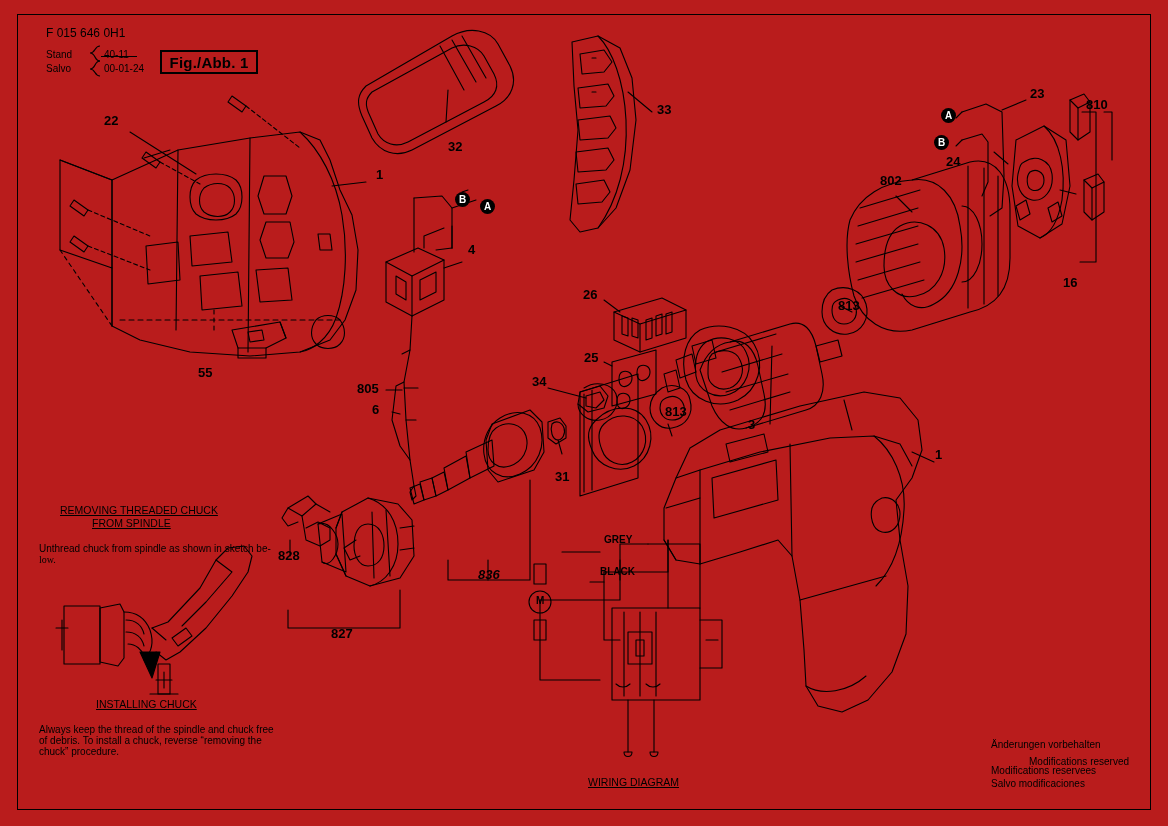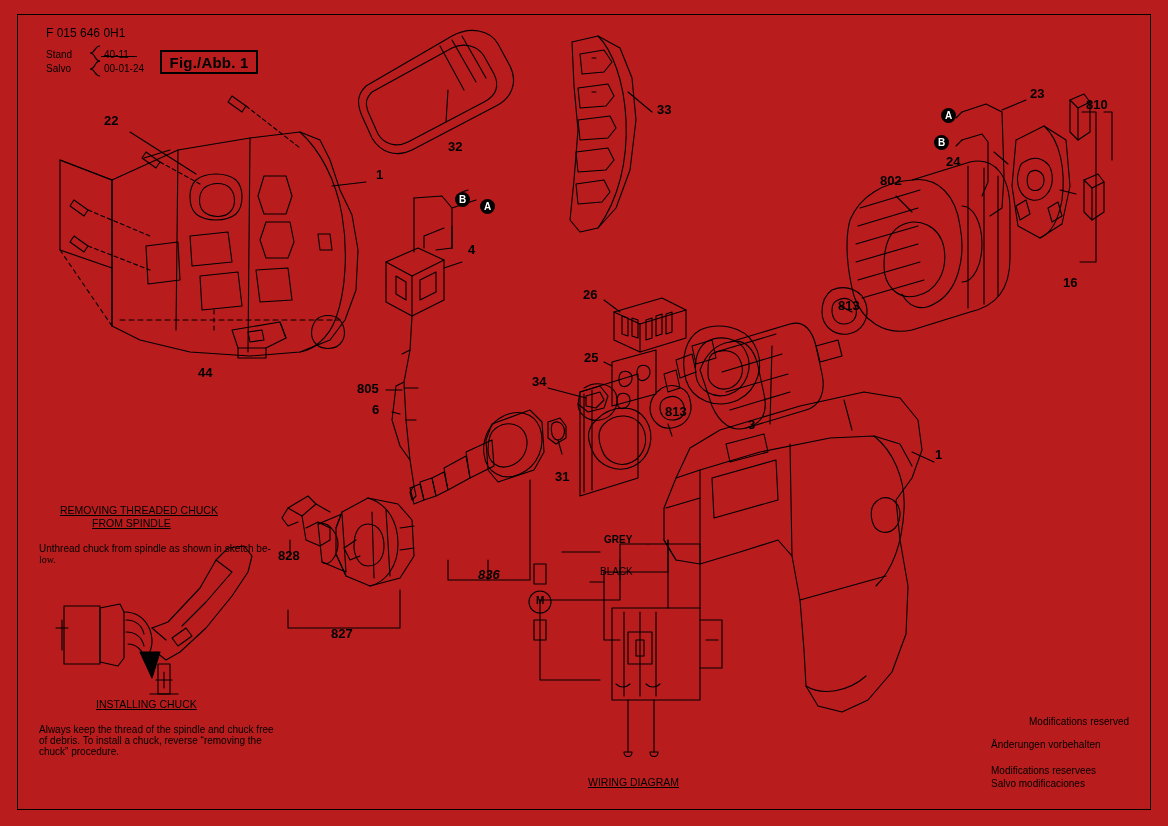--- a/index.html
+++ b/index.html
@@ -334,21 +334,21 @@
     </g>
   </svg>
 
   <div class="circ" style="left:455px; top:192px;">B</div>
   <div class="circ" style="left:480px; top:199px;">A</div>
   <div class="circ" style="left:941px; top:108px;">A</div>
   <div class="circ" style="left:934px; top:135px;">B</div>
 
   <div class="t num" style="left:104px; top:114px;">22</div>
   <div class="t num" style="left:376px; top:168px;">1</div>
-  <div class="t num" style="left:198px; top:366px;">44</div>
+  <div class="t num" style="left:198px; top:366px;">55</div>
   <div class="t num" style="left:448px; top:140px;">32</div>
   <div class="t num" style="left:657px; top:103px;">33</div>
   <div class="t num" style="left:468px; top:243px;">4</div>
   <div class="t num" style="left:357px; top:382px;">805</div>
   <div class="t num" style="left:372px; top:403px;">6</div>
   <div class="t num" style="left:583px; top:288px;">26</div>
   <div class="t num" style="left:584px; top:351px;">25</div>
   <div class="t num" style="left:532px; top:375px;">34</div>
   <div class="t num" style="left:555px; top:470px;">31</div>
   <div class="t num" style="left:748px; top:418px;">3</div>
@@ -368,22 +368,22 @@
   <div class="t small bold ul" style="left:92px; top:517px;">FROM SPINDLE</div>
   <div class="t tiny" style="left:39px; top:543px;">Unthread chuck from spindle as shown in sketch be-</div>
   <div class="t tiny" style="left:39px; top:554px;font-family:Liberation Serif, serif;">low.</div>
 
   <div class="t small bold ul" style="left:96px; top:698px;">INSTALLING CHUCK</div>
   <div class="t tiny" style="left:39px; top:724px;">Always keep the thread of the spindle and chuck free</div>
   <div class="t tiny" style="left:39px; top:735px;">of debris. To install a chuck, reverse “removing the</div>
   <div class="t tiny" style="left:39px; top:746px;">chuck” procedure.</div>
 
   <div class="t" style="left:604px; top:534px; font-size:10px; font-weight:bold;">GREY</div>
-  <div class="t" style="left:600px; top:566px; font-size:10px; font-weight:normal;">BLACK</div>
+  <div class="t" style="left:600px; top:566px; font-size:10px; font-weight:bold;">BLACK</div>
   <div class="t" style="left:536px; top:595px; font-size:10px; font-weight:bold;">M</div>
   <div class="t small bold ul" style="left:588px; top:776px;">WIRING DIAGRAM</div>
 
   <div class="t tiny" style="left:991px; top:739px;">Änderungen vorbehalten</div>
-  <div class="t tiny" style="left:991px; top:716px;padding-left:38px;">Modifications reserved</div>
+  <div class="t tiny" style="left:991px; top:756px;padding-left:38px;">Modifications reserved</div>
   <div class="t tiny" style="left:991px; top:765px;">Modifications reservees</div>
   <div class="t tiny" style="left:991px; top:778px;">Salvo modificaciones</div>
 
 </div>
 
 </body></html>

